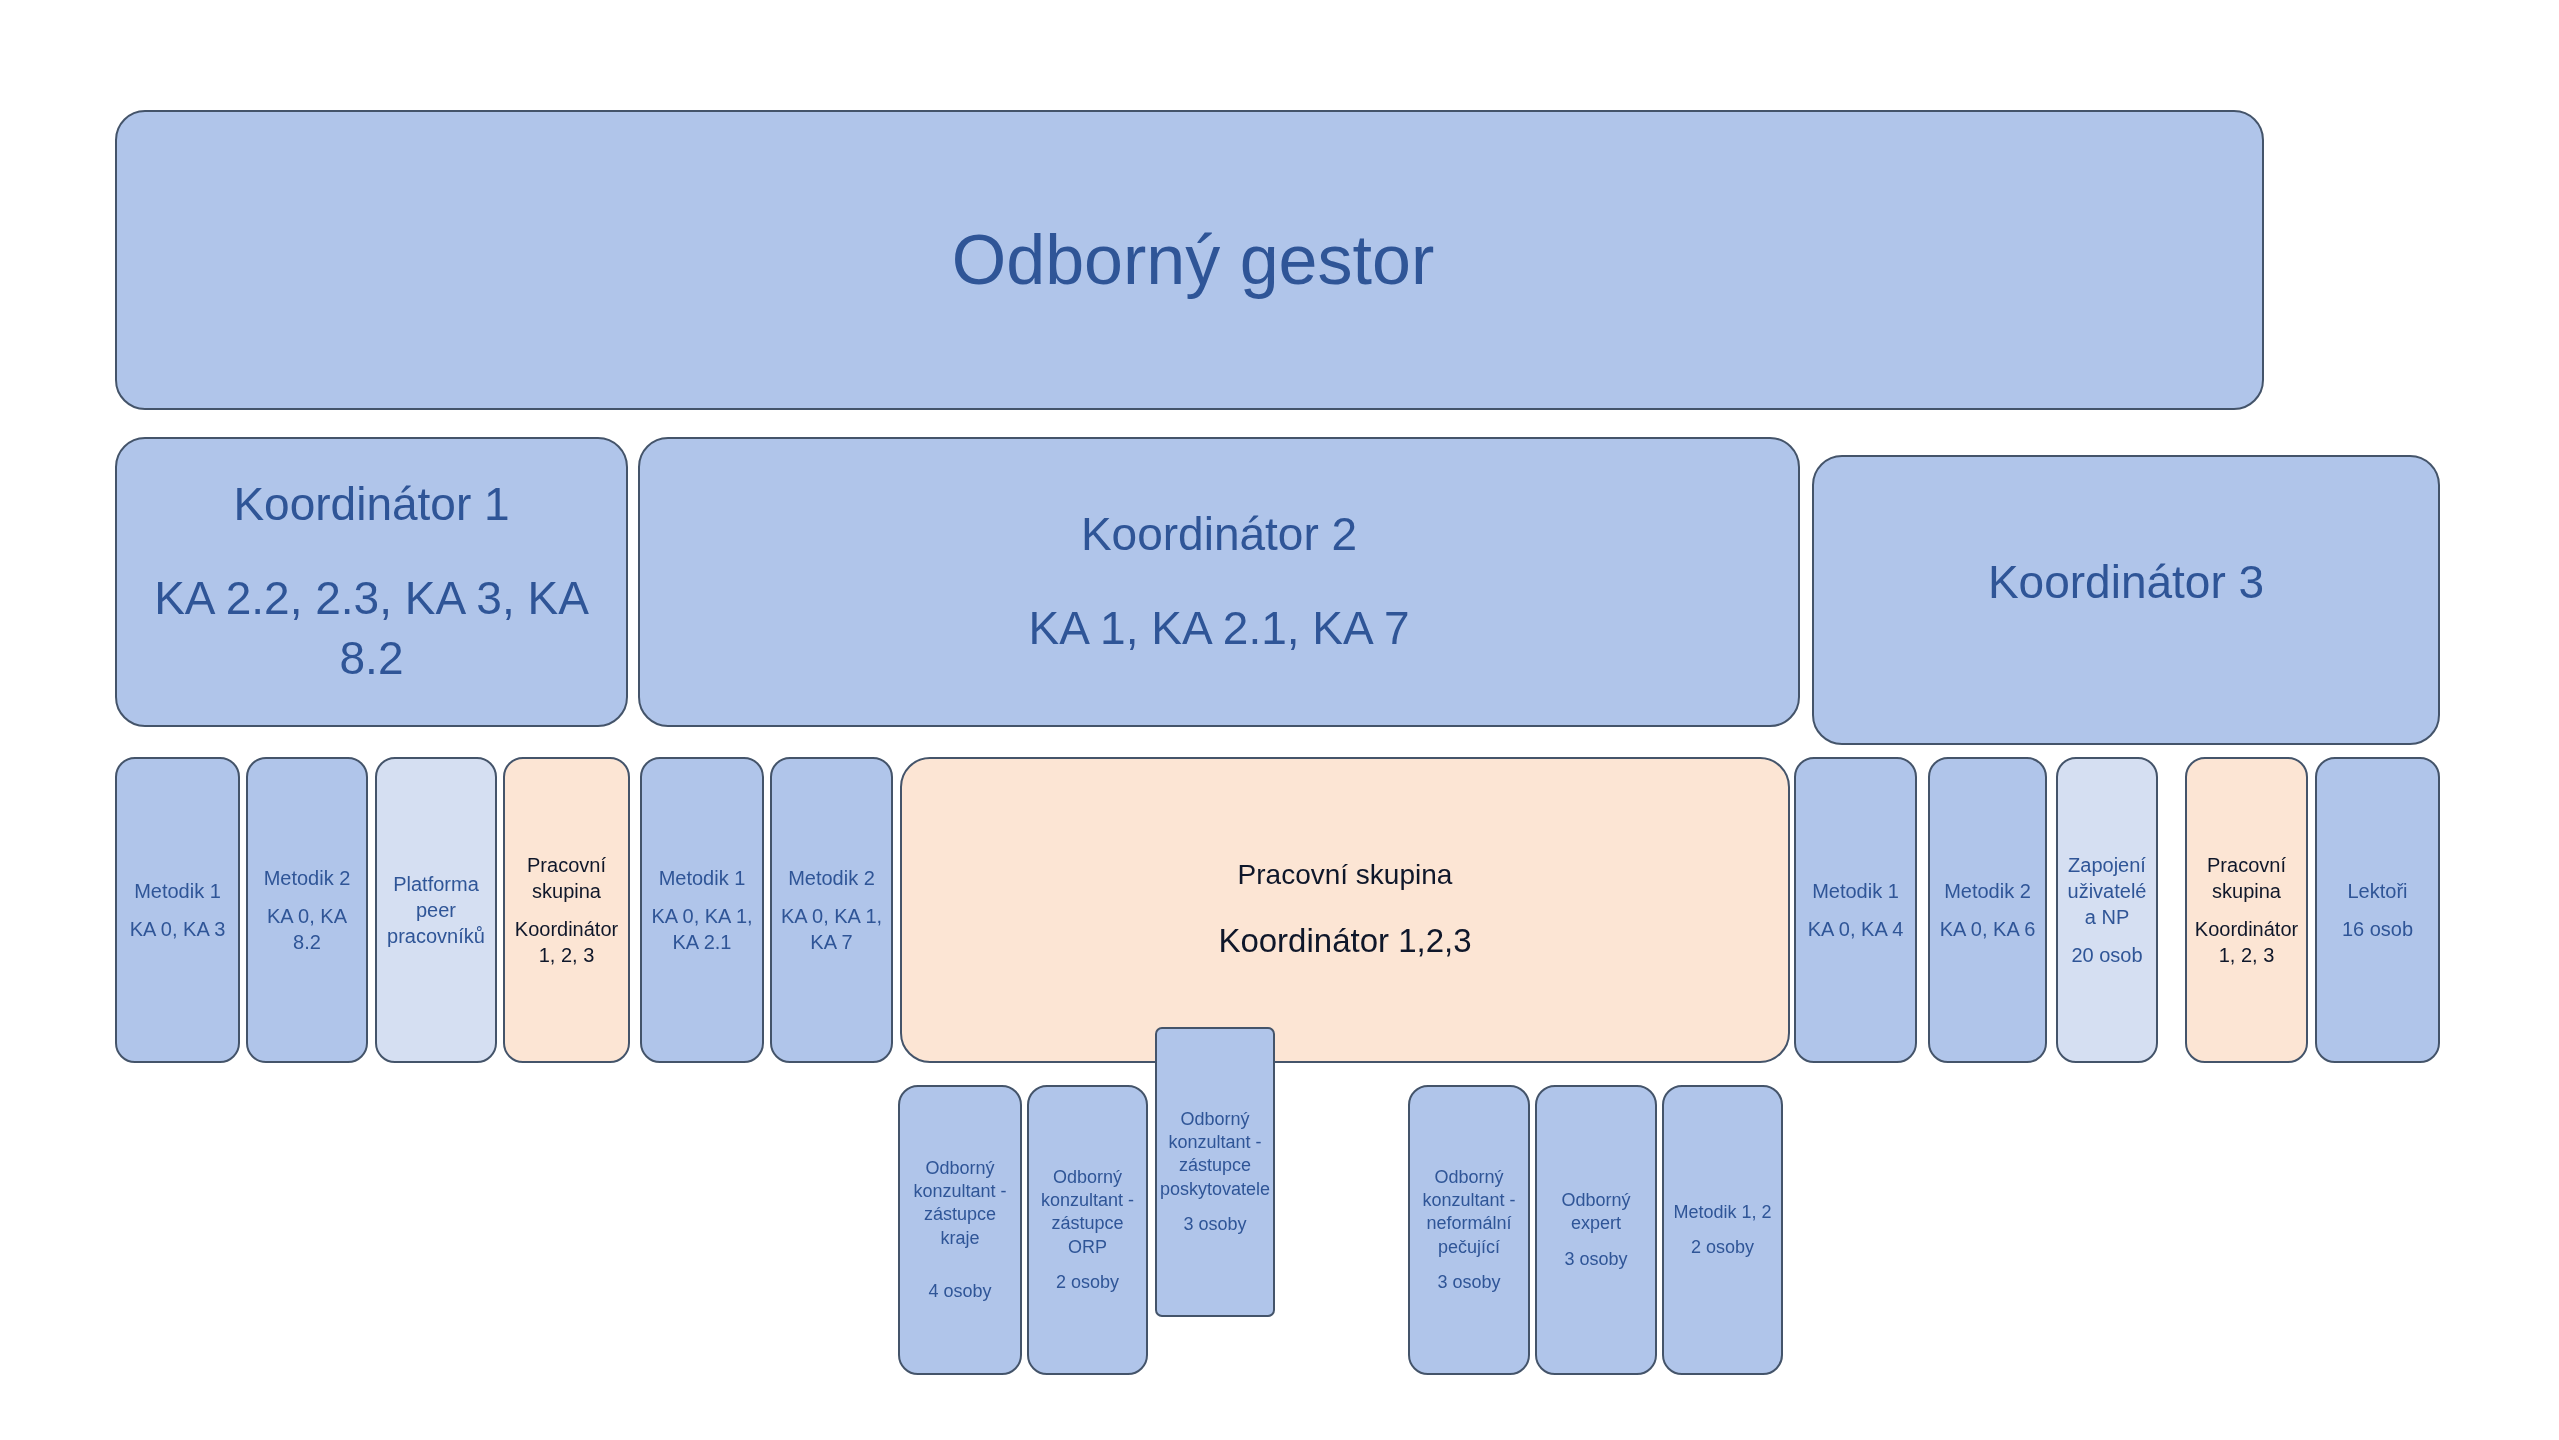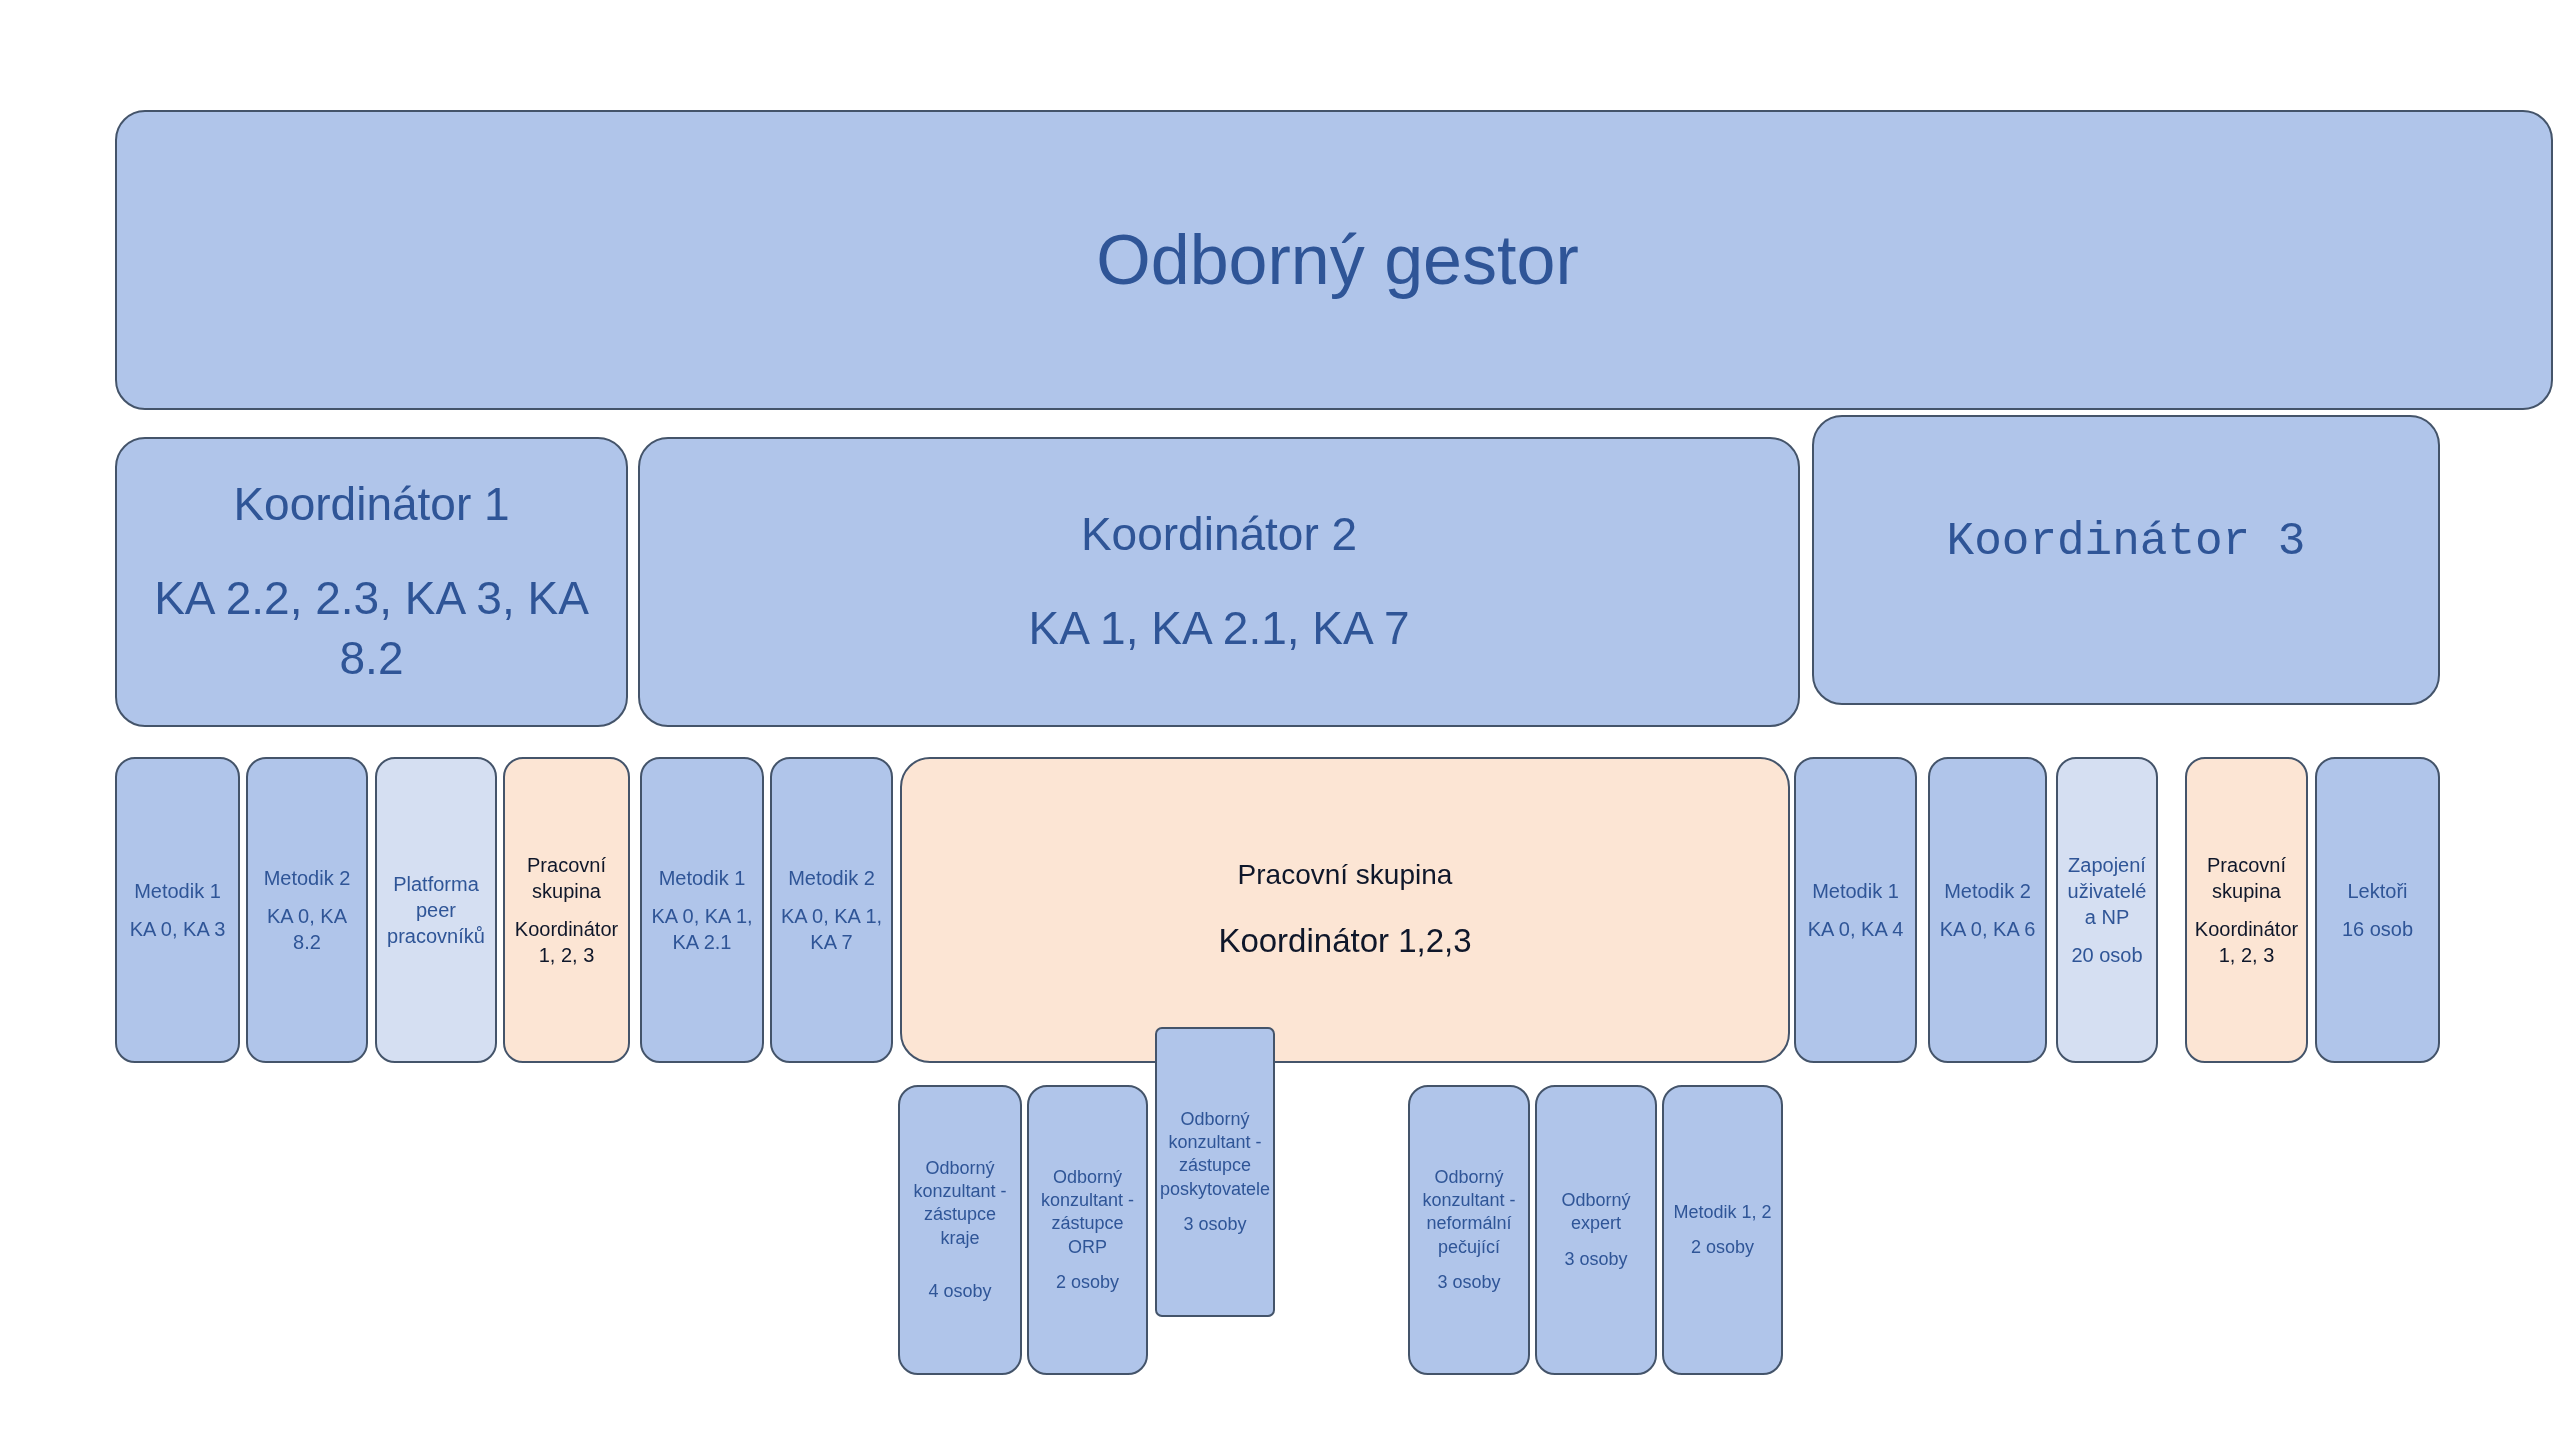--- a/index.html
+++ b/index.html
@@ -26,33 +26,33 @@
   .big-orange .bt { font-size:28px; margin-bottom:26px; }
   .big-orange .bd { font-size:33px; }
   .r4 .bt { font-size:18px; margin-bottom:12px; }
   .r4 .bd { font-size:18px; }
 </style>
 </head>
 <body>
 
 <div class="canvas">
 
-  <div class="box blue r-lg top-box" style="left:115px; top:110px; width:2438px; height:300px;padding-left:15px;">
+  <div class="box blue r-lg top-box" style="left:115px; top:110px; width:2149px; height:300px;padding-left:15px;">
     <div class="bt">Odborný gestor</div>
   </div>
 
   <div class="box blue r-lg coord" style="left:115px; top:437px; width:513px; height:290px;">
     <div class="bt">Koordinátor 1</div>
     <div class="bd">KA 2.2, 2.3, KA 3, KA 8.2</div>
   </div>
   <div class="box blue r-lg coord" style="left:638px; top:437px; width:1162px; height:290px;">
     <div class="bt">Koordinátor 2</div>
     <div class="bd">KA 1, KA 2.1, KA 7</div>
   </div>
-  <div class="box blue r-lg coord" style="left:1812px; top:415px; width:628px; height:290px;font-family:Liberation Mono, monospace;">
+  <div class="box blue r-lg coord" style="left:1812px; top:455px; width:628px; height:290px;">
     <div class="bt">Koordinátor 3</div>
   </div>
 
   <div class="box blue small" style="left:115px; top:757px; width:125px; height:306px;">
     <div class="bt">Metodik 1</div>
     <div class="bd">KA 0, KA 3</div>
   </div>
   <div class="box blue small" style="left:246px; top:757px; width:122px; height:306px;">
     <div class="bt">Metodik 2</div>
     <div class="bd">KA 0, KA 8.2</div>

